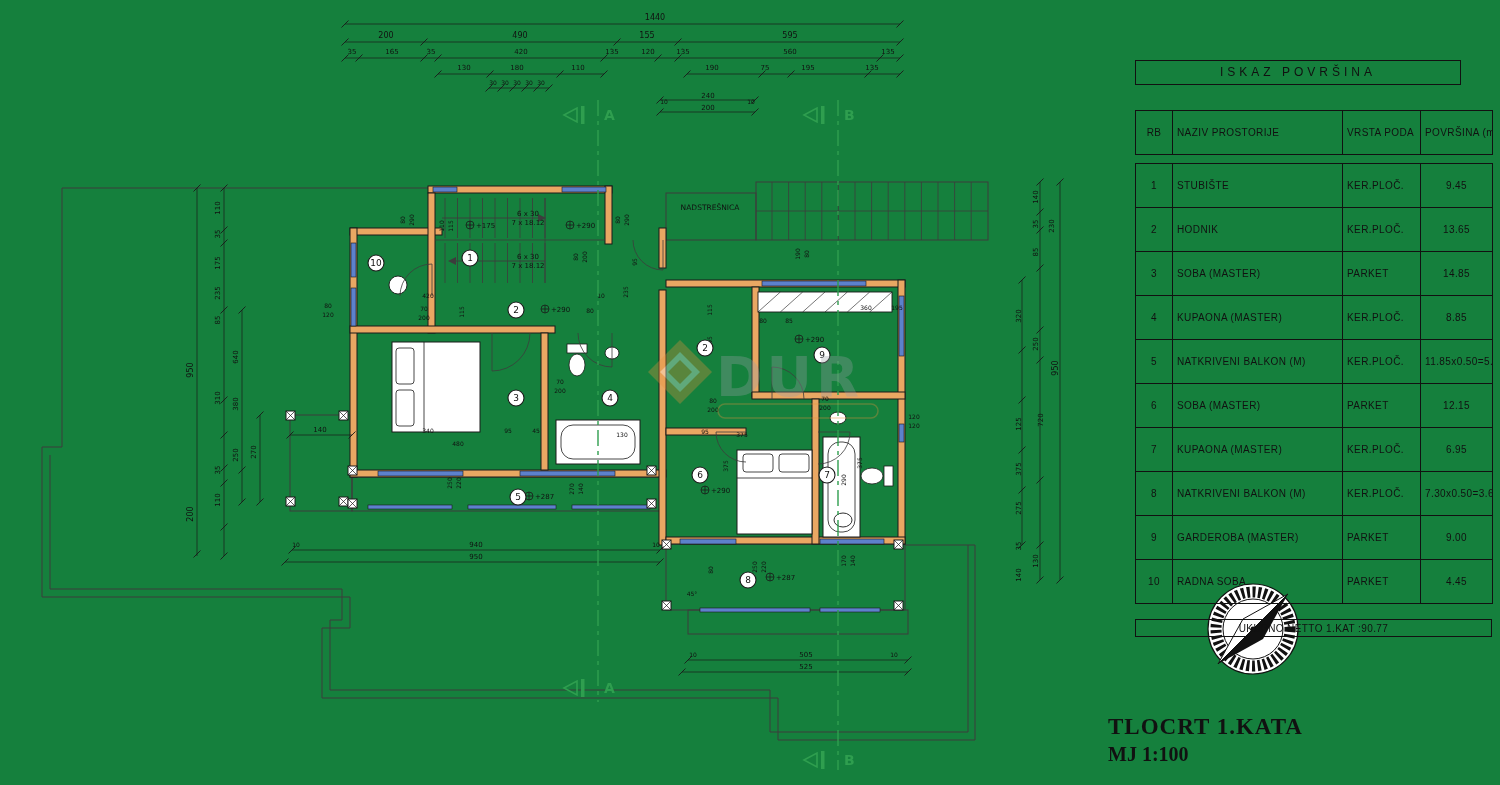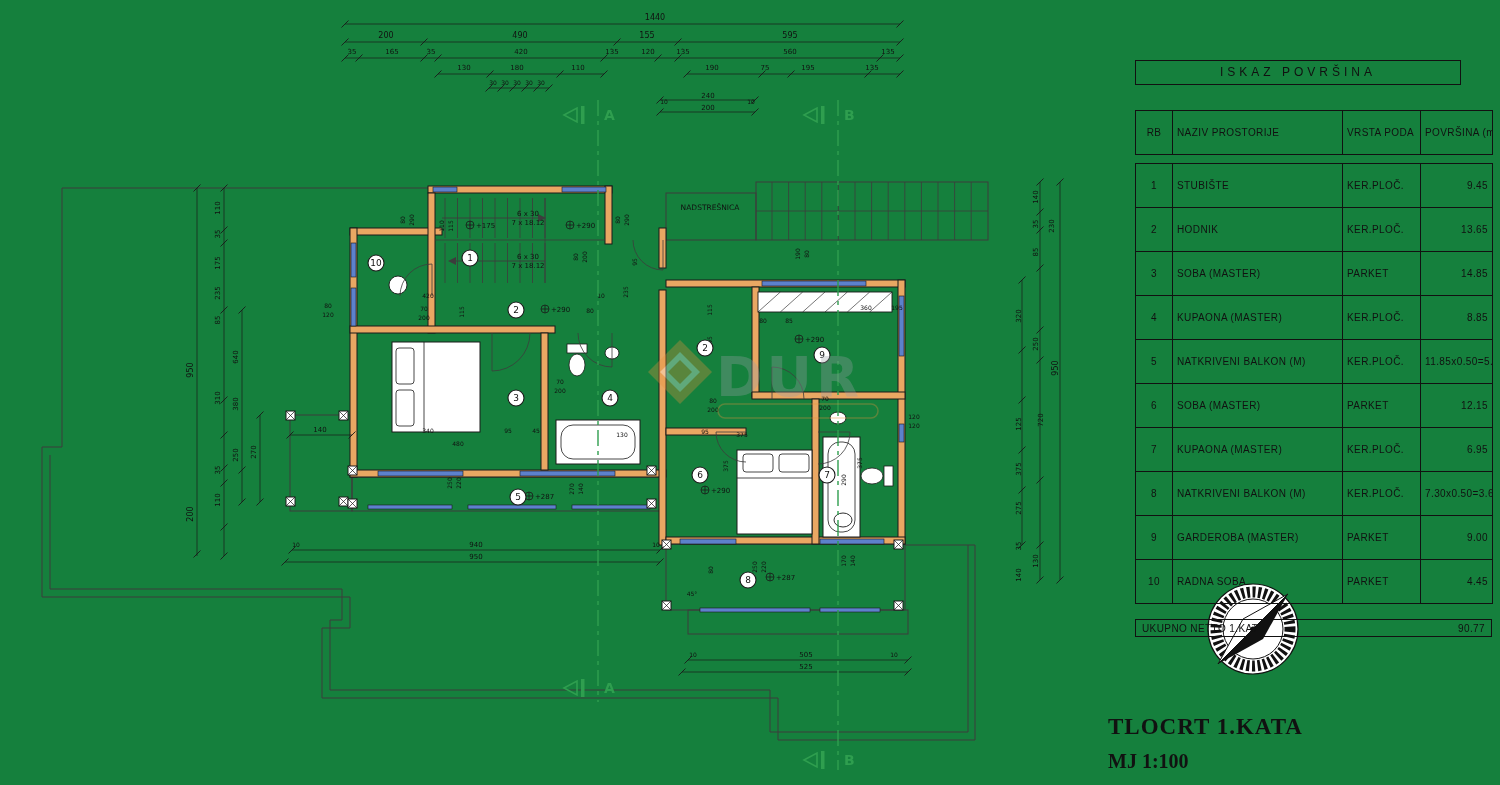--- a/index.html
+++ b/index.html
@@ -11,26 +11,26 @@
   .tbl-title{width:326px;height:25px;line-height:23px;border:1.5px solid #111;text-align:center;
              font-size:12px;letter-spacing:4px}
   table.grid{border-collapse:collapse;table-layout:fixed;width:357px}
   table.head{margin-top:25px}
   table.body{margin-top:8px}
   .grid th,.grid td{border:1px solid #111;font-size:10px;font-weight:normal;padding:16px 4px;
                     overflow:hidden;white-space:nowrap;letter-spacing:.4px}
   .grid th{height:30px;text-align:left}
   .grid td{height:18px}
   .c{text-align:center !important}
-  .r{text-align:right}
-  .tbl-total{margin-top:15px;height:18px;border:1px solid #111;display:flex;justify-content:space-between;
+  .r{text-align:center}
+  .tbl-total{margin-top:15px;height:18px;border:1px solid #111;display:flex;justify-content:center;
              align-items:center;padding:0 6px;font-size:10px;letter-spacing:.4px}
   .title-block{position:absolute;left:1108px;top:714px;font-family:Liberation Serif, serif;font-weight:bold}
   .tb-title{font-size:23px;letter-spacing:1px}
-  .tb-scale{font-size:20px;margin-top:10px}
+  .tb-scale{font-size:20px;margin-top:3px}
 </style>
 </head>
 <body>
 
 <div class="sheet">
 
   <svg id="plan-svg" width="1500" height="785" viewBox="0 0 1500 785">
       <g>
         <path d="M62,447 L62,188 L428,188" fill="none" stroke="#3c3c3c" stroke-width="1"></path>
         <path d="M62,447 L42,447 L42,597 L350,597 L350,628 L322,628 L322,698 L778,698 L778,740 L975,740 L975,545 L905,545" fill="none" stroke="#3c3c3c" stroke-width="1"></path>

